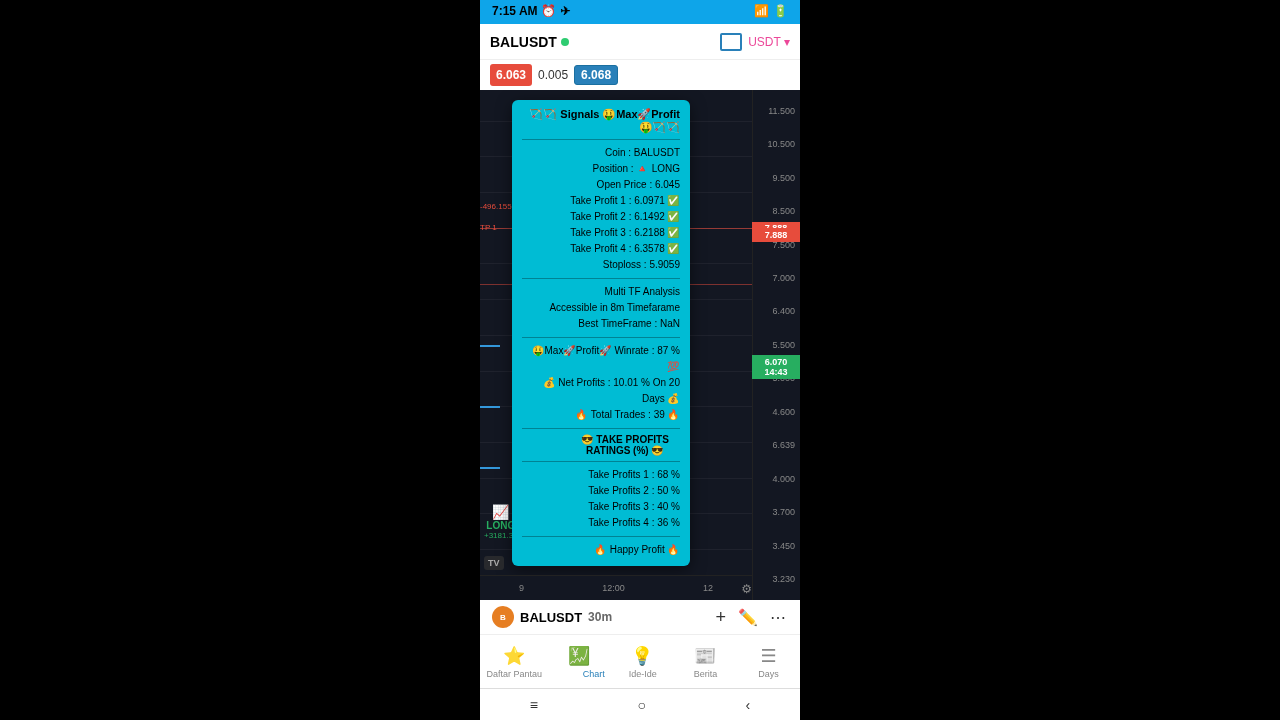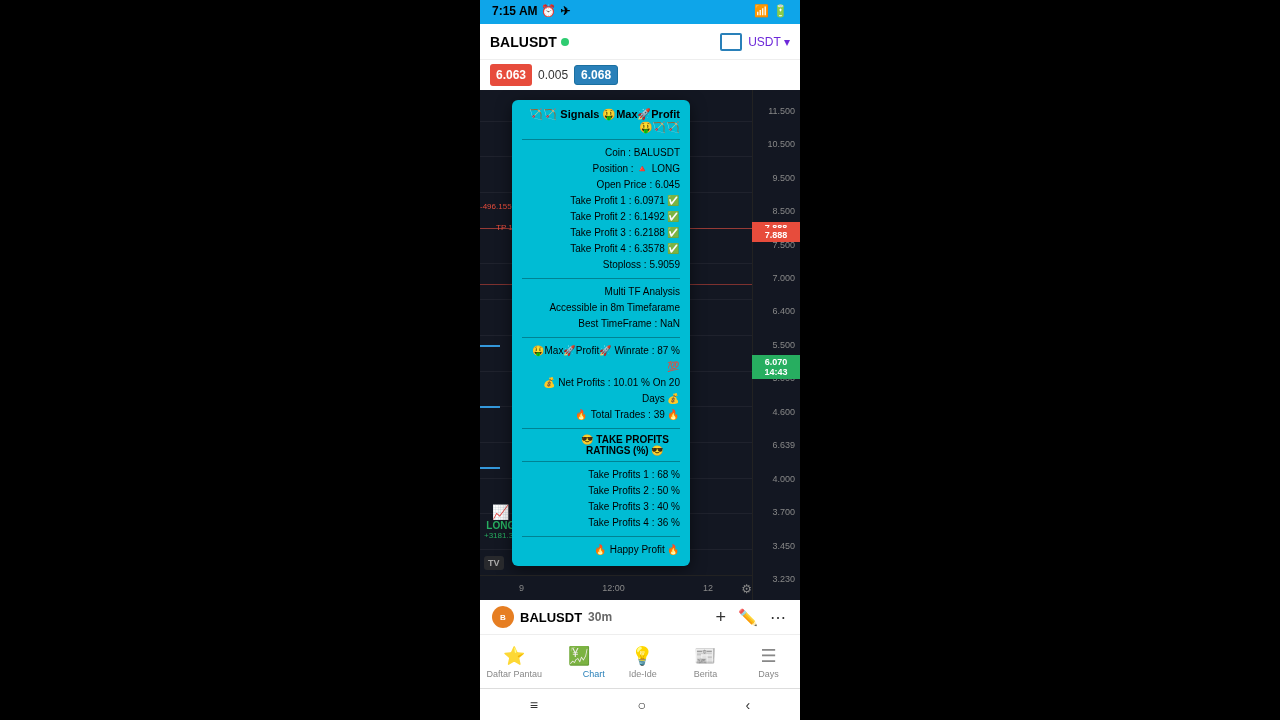--- a/index.html
+++ b/index.html
@@ -58,21 +58,21 @@
     .green-dot {
       width: 8px; height: 8px;
       background: #2ecc71;
       border-radius: 50%;
     }
     .top-bar-right {
       display: flex;
       align-items: center;
       gap: 6px;
       font-size: 12px;
-      color: #6d28d9;
+      color: #ec4899;
     }
     .box-icon {
       width: 22px; height: 18px;
       border: 2px solid #2980b9;
       border-radius: 2px;
     }
 
     
     .price-row {
       background: #fff;
@@ -462,21 +462,21 @@
 
     <div class="red-line-1" style="top: 27%;">
       <div class="red-badge" style="position:absolute; right:-48px; top:50%; transform:translateY(-50%); background:#e74c3c; color:#fff; font-size:9px; font-weight:700; padding:1px 3px; width:48px; text-align:center;">7.888</div>
     </div>
 
     <div class="red-line-1" style="top: 38%; background: rgba(231,76,60,0.5);"></div>
 
     <div class="left-label" style="top: 22%; left: 0; font-size:8px; color:#e74c3c;">
       <span>-496.155</span>
     </div>
-    <div class="left-label" style="top: 26%; left: 16px; font-size:8px; color:#e74c3c;">
+    <div class="left-label" style="top: 26%; left: 0; font-size:8px; color:#e74c3c;">
       <span>TP 1</span>
     </div>
 
     <div class="blue-line" style="top: 50%;"></div>
     <div class="blue-line" style="top: 62%;"></div>
     <div class="blue-line" style="top: 74%;"></div>
 
     <div class="long-badge-area">
 
       <div style="font-size:14px; color:#27ae60;">📈</div>

